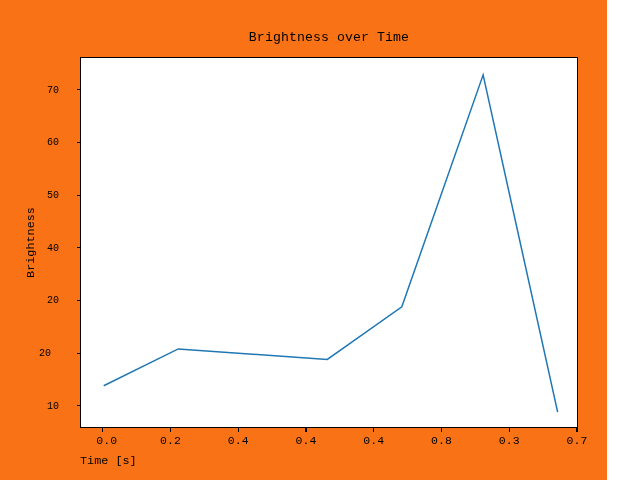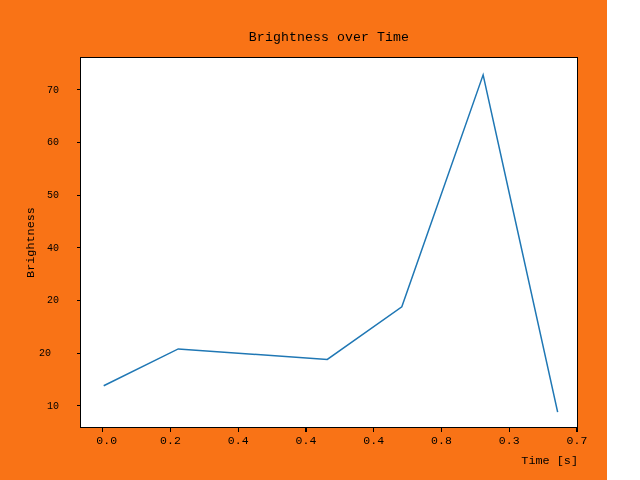--- a/index.html
+++ b/index.html
@@ -73,21 +73,21 @@
     position: absolute;
     width: 3.5px;
     height: 1.1px;
     background: #000000;
   }
   #xlabel {
     position: absolute;
     left: 80px;
     top: 454px;
     width: 498px;
-    text-align: right;
+    text-align: left;
     font-size: 11.8px;
     color: #000000;
   }
   #ylabel {
     position: absolute;
     left: 0px;
     top: 57px;
     width: 371px;
     height: 20px;
     text-align: center;

